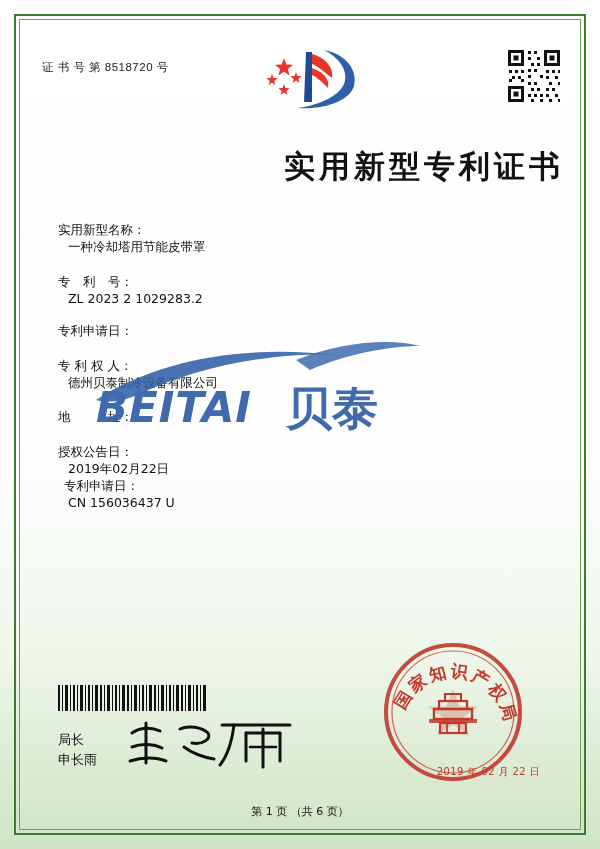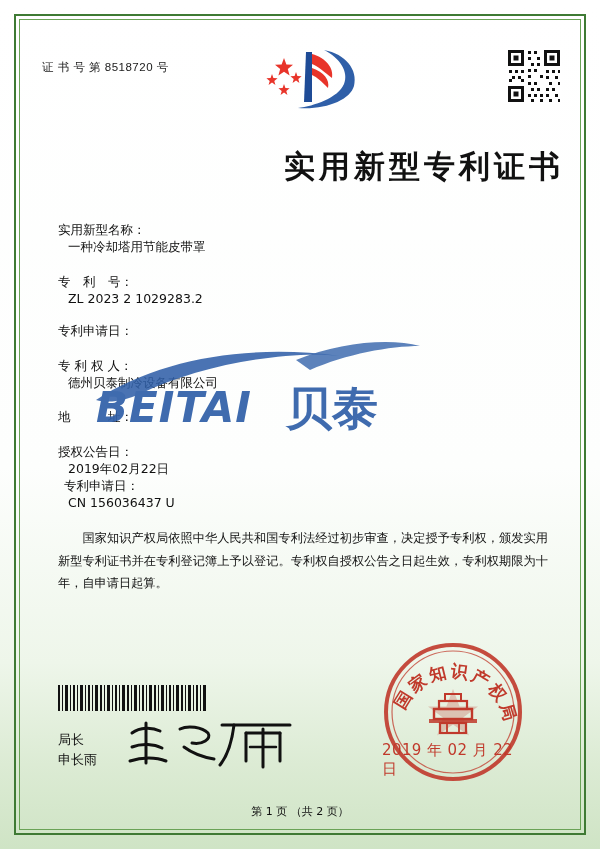--- a/index.html
+++ b/index.html
@@ -173,25 +173,25 @@
   }
   .seal {
     position: absolute;
     right: 40px;
     bottom: 38px;
     width: 142px;
     height: 142px;
   }
   .seal-date {
     position: absolute;
-    right: 40px;
+    right: 24px;
     bottom: 42px;
     width: 142px;
-    text-align: left;
-    font-size: 15px;
+    text-align: right;
+    font-size: 10px;
     color: #c0392b;
     letter-spacing: 0.4px;
   }
   .page-footer {
     position: absolute;
     bottom: 2px;
     left: 0;
     right: 0;
     text-align: center;
     font-size: 11px;
@@ -303,21 +303,20 @@
       </div>
       <div class="field-row split">
         <span class="field-label">授权公告日：</span>
         <span class="field-value">2019年02月22日</span>
         <span class="field-label2">专利申请日：</span>
         <span class="field-value2">CN 156036437 U</span>
       </div>
     </div>
 
     <div class="paras">
-      <p class="para">国家知识产权局依照中华人民共和国专利法经过初步审查，决定授予专利权，颁发实用新型专利证书并在专利登记簿上予以登记。专利权自授权公告之日起生效，专利权期限为十年，自申请日起算。</p>
     </div>
 
     <div class="barcode">
       <svg viewBox="0 0 150 26" width="150" height="26" preserveAspectRatio="none">
         <g fill="#111111">
           <rect x="0" y="0" width="2" height="26"></rect>
             <rect x="4" y="0" width="1" height="26"></rect>
             <rect x="7" y="0" width="3" height="26"></rect>
           <rect x="12" y="0" width="1" height="26"></rect>
             <rect x="15" y="0" width="2" height="26"></rect>
@@ -399,21 +398,21 @@
           <rect x="-14" y="-14" width="28" height="8" fill="none" stroke="#c0392b" stroke-width="2.2"></rect>
           <rect x="-8" y="-21" width="16" height="7" fill="none" stroke="#c0392b" stroke-width="2"></rect>
           <rect x="-13" y="8" width="26" height="10" fill="none" stroke="#c0392b" stroke-width="2.2"></rect>
           <line x1="-6" y1="8" x2="-6" y2="18" stroke="#c0392b" stroke-width="1.8"></line>
           <line x1="6" y1="8" x2="6" y2="18" stroke="#c0392b" stroke-width="1.8"></line>
         </g>
       </svg>
     </div>
     <div class="seal-date">2019 年 02 月 22 日</div>
 
-    <div class="page-footer">第 1 页 （共 2 页）</div>
+    <div class="page-footer">第 1 页 （共 6 页）</div>
   </div>
 
   <div class="watermark">
     <svg viewBox="0 0 420 110" width="420" height="110">
       <path d="M6 70 C70 28, 160 14, 250 26 C200 20, 110 34, 50 64 C36 70, 20 74, 6 70 Z" fill="#2f5fa8" opacity="0.95"></path>
       <path d="M206 30 C250 12, 300 8, 330 16 C300 16, 256 24, 220 40 Z" fill="#2f5fa8" opacity="0.85"></path>
       <text x="6" y="92" font-family="'DejaVu Sans','Liberation Sans',sans-serif" font-size="42" font-weight="bold" font-style="italic" fill="#2f5fa8" letter-spacing="1">BEITAI</text>
       <text x="196" y="94" font-family="'DejaVu Sans','Liberation Sans',sans-serif" font-size="46" font-weight="bold" fill="#2f5fa8">贝泰</text>
     </svg>
   </div>

